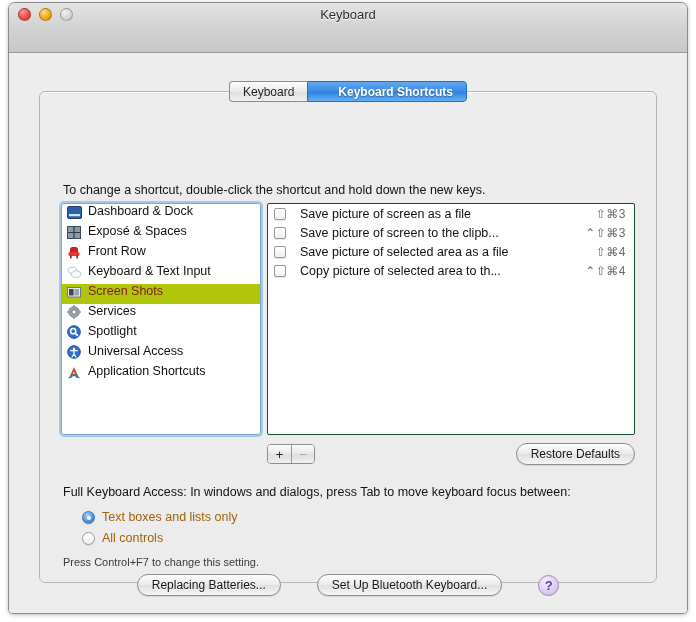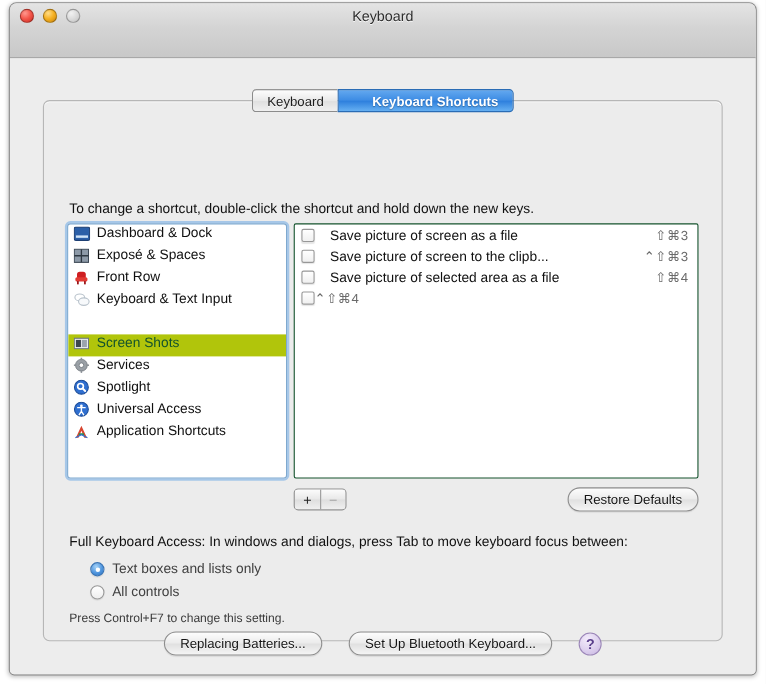--- a/index.html
+++ b/index.html
@@ -162,22 +162,21 @@
     outline: 2px solid rgba(110,170,230,0.55);
     overflow: hidden;
   }
   .catrow {
     display: flex; 
     height: 20px; padding-left: 4px;
     font-size: 12.5px; color: #101010;
   }
   .catrow.selected {
     background: #b1c50b;
-    color: #14532d;
-    margin-top: 20px;
+    color: #7f1d1d;
   }
   .catrow .ico {
     width: 16px; height: 16px;
     margin-right: 6px;
     flex: 0 0 16px;
     display: flex; align-items: center; justify-content: center;
   }
 
   
   .shbox {
@@ -237,21 +236,21 @@
   }
   .restore { position: absolute; right: 21px; top: 351px; }
 
   .fkatitle {
     position: absolute; left: 23px; top: 393px;
     font-size: 12.5px; color: #111;
   }
   .radiorow {
     position: absolute; left: 42px;
     display: flex; align-items: flex-end;
-    font-size: 12.5px; color: #404040;
+    font-size: 12.5px; color: #a16207;
   }
   .radiorow.r1 { top: 418px; }
   .radiorow.r2 { top: 439px; }
   .radio {
     width: 13px; height: 13px; border-radius: 50%;
     border: 1px solid #989898;
     background: linear-gradient(to bottom, #ffffff, #eeeeee);
     margin-right: 7px;
     flex: 0 0 13px;
     display: flex; align-items: center; justify-content: center;
@@ -266,21 +265,21 @@
     background: #ffffff;
   }
   .note {
     position: absolute; left: 23px; top: 464px;
     font-size: 11px; color: #3a3a3a;
   }
 
   .bottombar {
     position: absolute; left: 0; right: 0; bottom: 18px;
     display: flex; align-items: center; justify-content: center;
-    gap: 24px;
+    gap: 36px;
   }
   .helpbtn {
     width: 21px; height: 21px; border-radius: 50%;
     border: 1px solid #9b86b8;
     background: radial-gradient(circle at 38% 28%, #f3ecfb 0%, #ddd0ee 55%, #c5b3e0 100%);
     display: flex; align-items: center; justify-content: center;
     font-size: 13px; color: #5a3f8c; font-weight: bold;
   }
 </style>
 </head>
@@ -429,20 +428,21 @@
           <span class="shname">Save picture of screen to the clipb...</span>
           <span class="shkey">⌃⇧⌘3</span>
         </div>
         <div class="shrow">
           <span class="cb"></span>
           <span class="shname">Save picture of selected area as a file</span>
           <span class="shkey">⇧⌘4</span>
         </div>
         <div class="shrow">
           <span class="cb"></span>
+          <span class="shname">Copy picture of selected area to th...</span>
           <span class="shkey">⌃⇧⌘4</span>
         </div>
       </div>
 
       <div class="pmgroup">
         <div class="pmbtn">+</div>
         <div class="pmbtn disabled">−</div>
       </div>
 
       <div class="capsule restore">Restore Defaults</div>

